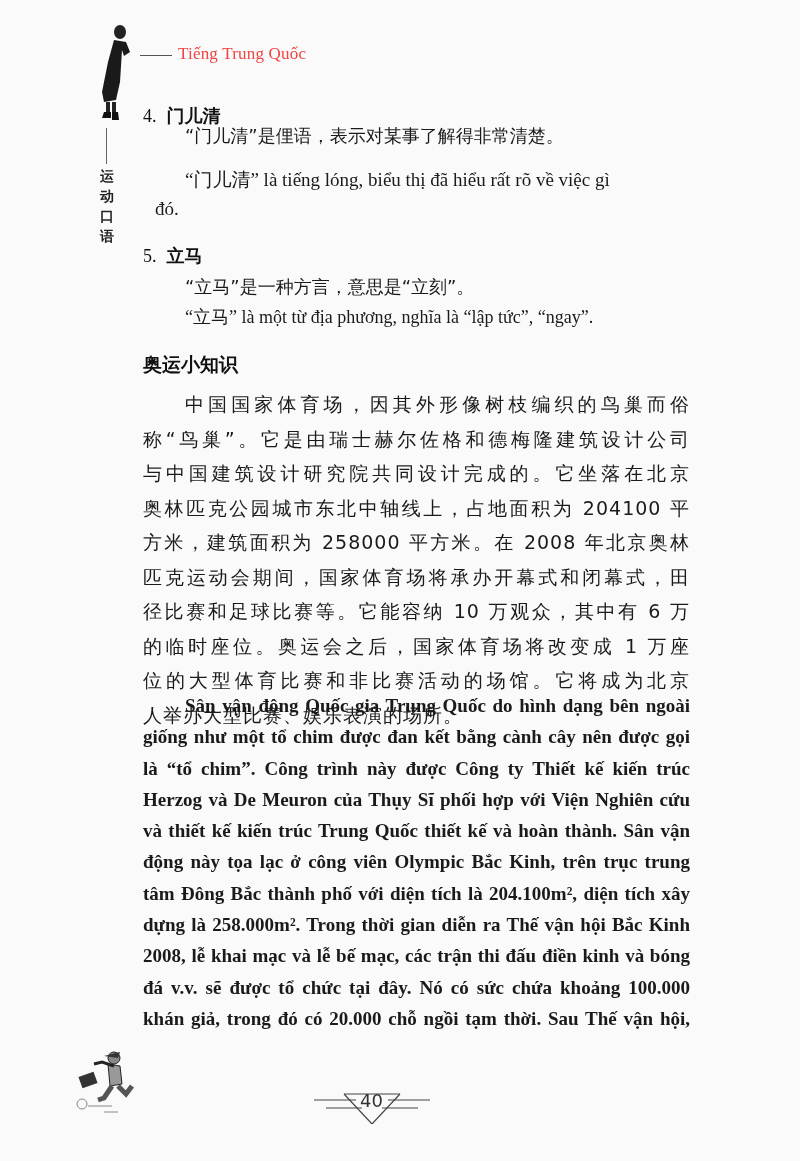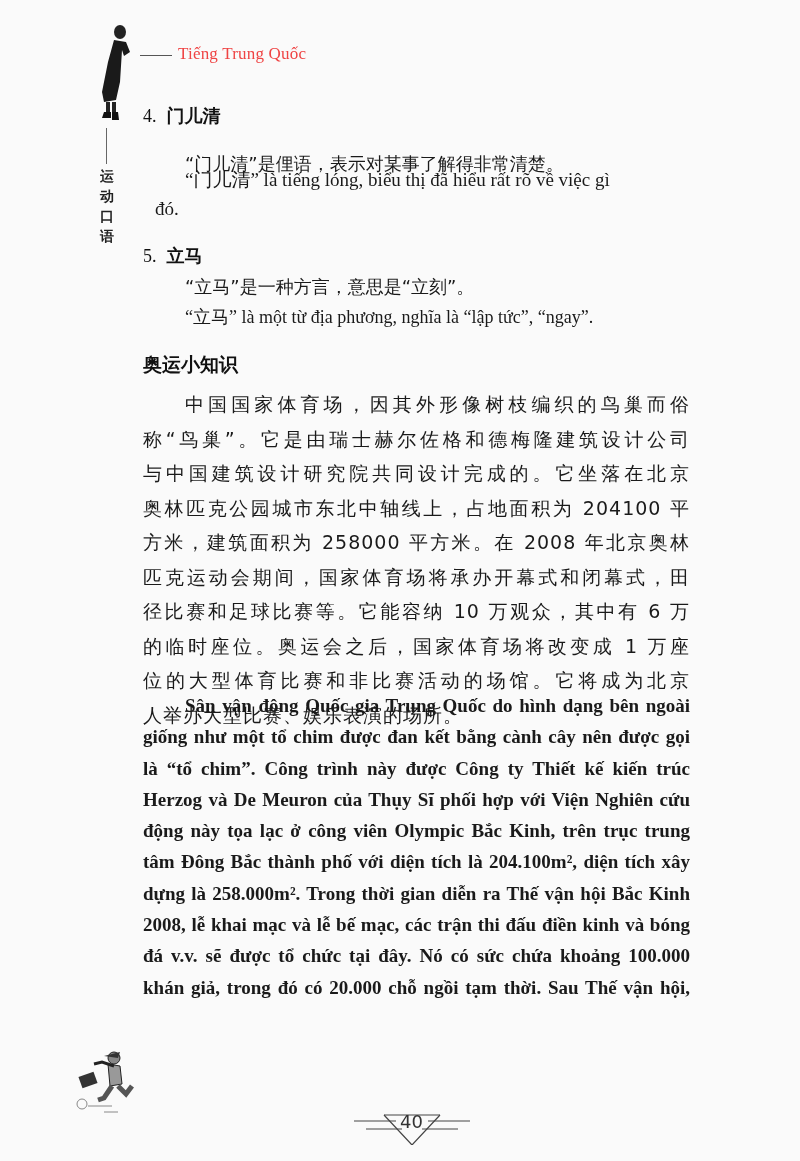--- a/index.html
+++ b/index.html
@@ -45,21 +45,21 @@
   .para .pl {
     height: 34.5px; line-height: 34.5px; white-space: nowrap; overflow: visible;
     text-align: justify; text-align-last: justify;
   }
   .para .pl.first { padding-left: 42px; }
   .para .pl.last { text-align-last: left; }
   .para-cn .pl { font-family: "DejaVu Sans", sans-serif; font-size: 19px; letter-spacing: 1px; }
   .para-vi .pl { font-family: "Liberation Serif", serif; font-size: 19px; height: 31.3px; line-height: 31.3px; font-weight: bold; }
   
   .runner { position: absolute; left: 74px; top: 1048px; width: 70px; height: 70px; }
-  .page-num-wrap { position: absolute; left: 354px; top: 1088px; width: 116px; height: 36px; margin-top: 21px; }
+  .page-num-wrap { position: absolute; left: 314px; top: 1088px; width: 116px; height: 36px; }
   .page-num {
     position: absolute; left: 46px; top: 2px; font-family: "DejaVu Sans", sans-serif;
     font-size: 18px; color: #333;
   }
 </style>
 </head>
 <body>
 
 <div class="page">
 
@@ -79,21 +79,21 @@
   <div class="side-label">
     <span>运</span>
     <span>动</span>
     <span>口</span>
     <span>语</span>
   </div>
 
   <div class="entry-title" style="top:104px;">
     <span class="num">4.</span><span>门儿清</span>
   </div>
-  <div class="line cn" style="left:185px; top:152px;">“门儿清”是俚语，表示对某事了解得非常清楚。</div>
+  <div class="line cn" style="left:185px; top:124px;">“门儿清”是俚语，表示对某事了解得非常清楚。</div>
   <div class="line" style="left:185px; top:167px;">“门儿清” là tiếng lóng, biểu thị đã hiểu rất rõ về việc gì</div>
   <div class="line" style="left:143px; top:198px;margin-left:12px;">đó.</div>
 
   <div class="entry-title" style="top:244px;">
     <span class="num">5.</span><span>立马</span>
   </div>
   <div class="line cn" style="left:185px; top:275px;">“立马”是一种方言，意思是“立刻”。</div>
   <div class="line" style="left:185px; top:305px; font-size:18px;">“立马” là một từ địa phương, nghĩa là “lập tức”, “ngay”.</div>
 
   <div class="section-title">奥运小知识</div>
@@ -109,20 +109,21 @@
     <div class="pl">的临时座位。奥运会之后，国家体育场将改变成 1 万座</div>
     <div class="pl">位的大型体育比赛和非比赛活动的场馆。它将成为北京</div>
     <div class="pl last">人举办大型比赛、娱乐表演的场所。</div>
   </div>
 
   <div class="para para-vi" style="top:690px;">
     <div class="pl first">Sân vận động Quốc gia Trung Quốc do hình dạng bên ngoài</div>
     <div class="pl">giống như một tổ chim được đan kết bằng cành cây nên được gọi</div>
     <div class="pl">là “tổ chim”. Công trình này được Công ty Thiết kế kiến trúc</div>
     <div class="pl">Herzog và De Meuron của Thụy Sĩ phối hợp với Viện Nghiên cứu</div>
+    <div class="pl">và thiết kế kiến trúc Trung Quốc thiết kế và hoàn thành. Sân vận</div>
     <div class="pl">động này tọa lạc ở công viên Olympic Bắc Kinh, trên trục trung</div>
     <div class="pl">tâm Đông Bắc thành phố với diện tích là 204.100m², diện tích xây</div>
     <div class="pl">dựng là 258.000m². Trong thời gian diễn ra Thế vận hội Bắc Kinh</div>
     <div class="pl">2008, lễ khai mạc và lễ bế mạc, các trận thi đấu điền kinh và bóng</div>
     <div class="pl">đá v.v. sẽ được tổ chức tại đây. Nó có sức chứa khoảng 100.000</div>
     <div class="pl">khán giả, trong đó có 20.000 chỗ ngồi tạm thời. Sau Thế vận hội,</div>
   </div>
 
   <svg class="runner" viewBox="0 0 70 70">
     <circle cx="40" cy="10" r="6" fill="#888" stroke="#222" stroke-width="1"></circle>

